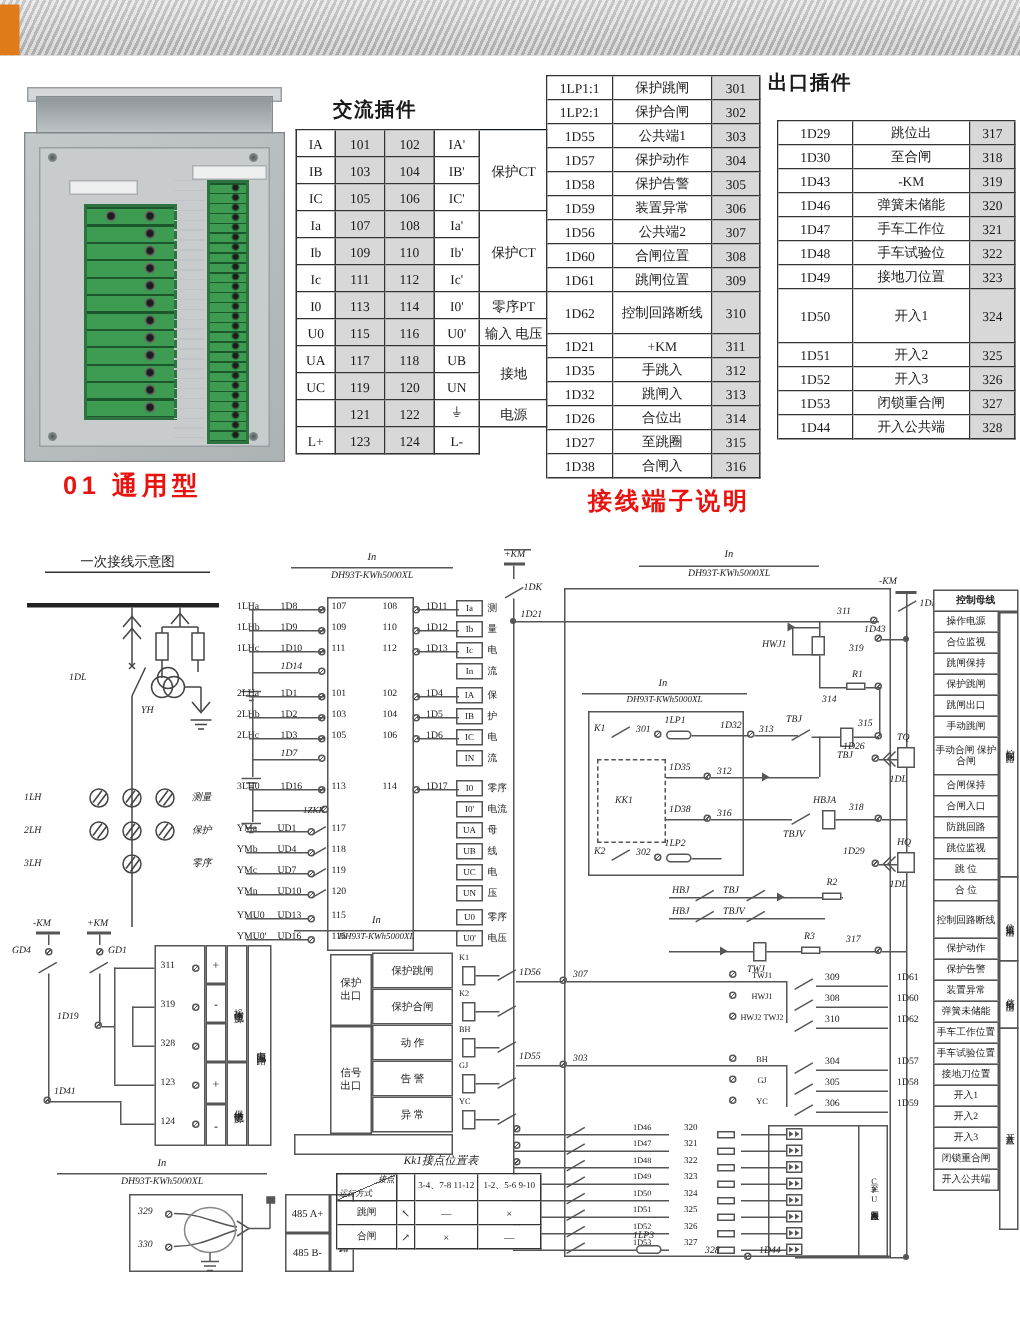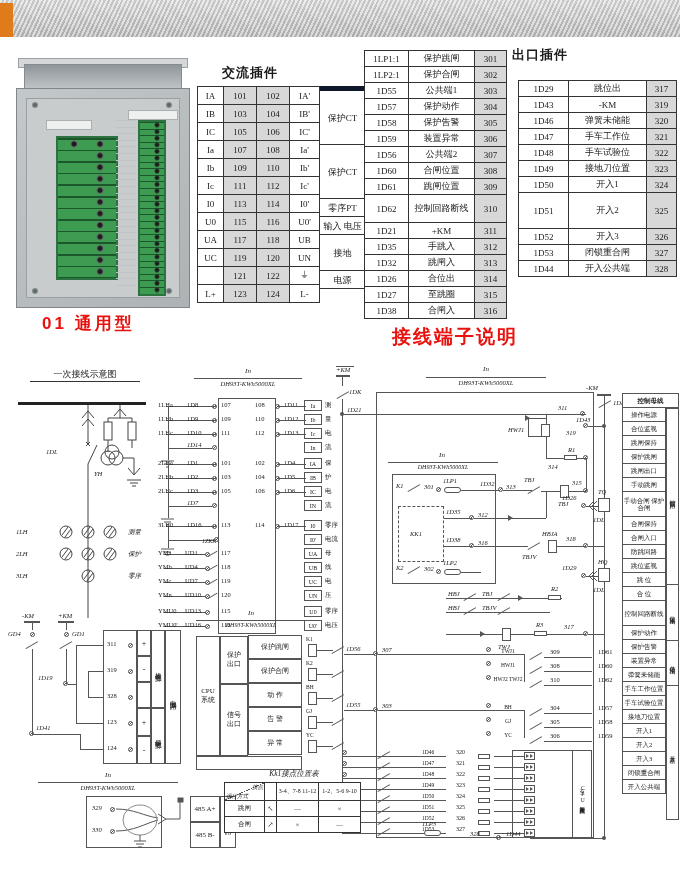--- a/index.html
+++ b/index.html
@@ -37,21 +37,21 @@
       letter-spacing:1px;display:flex;align-items:center;justify-content:center}
   .redcap{position:absolute;color:#e8120e;font-weight:bold;font-family:"Liberation Sans","DejaVu Sans",sans-serif}
   
   .tbl-title{position:absolute;font-size:13px;font-weight:bold;letter-spacing:1px}
   .grid{position:absolute;border-top:1px solid #333;border-left:1px solid #333}
   .grid .cell{box-sizing:border-box;border-right:1px solid #333;border-bottom:1px solid #333;
       display:flex;align-items:center;justify-content:center;font-size:9px;background:#fff;text-align:center}
   #ac-rows{display:flex;flex-direction:column}
   .acr{display:grid;grid-template-columns:26px 33px 33px 30px;height:18px}
   .acr .cell:nth-child(2),.acr .cell:nth-child(3){background:#d8d8d8}
-  #ac-groups{display:flex;flex-direction:column;border-top:5px solid #0f172a}
+  #ac-groups{display:flex;flex-direction:column;border-top:1px solid #0f172a}
   .acg{box-sizing:border-box;width:46px;border-right:1px solid #333;border-bottom:1px solid #333;
       display:flex;align-items:center;justify-content:center;font-size:9px;background:#fff;text-align:center;line-height:10px}
   div.acg:nth-of-type(1),div.acg:nth-of-type(2){height:54px}
   div.acg:nth-of-type(3),div.acg:nth-of-type(4),div.acg:nth-of-type(6),div.acg:nth-of-type(7){height:18px}
   div.acg:nth-of-type(5){height:36px;white-space:normal;padding:0 9px}
   .trow{display:grid;height:16px}
   #t1-rows .trow{grid-template-columns:44px 66px 32px}
   #out-rows .trow{grid-template-columns:50px 78px 30px}
   .trow .cell:nth-child(3){background:#d8d8d8}
   div#t1-rows div.trow:nth-of-type(10){height:28px}
@@ -317,20 +317,25 @@
 
   <div class="tbl-title" style="left:512px;top:46px">出口插件</div>
   <div class="grid" style="left:518px;top:80px" id="out-rows">
 
   <div class="trow">
       <span class="cell">1D29</span>
       <span class="cell">跳位出</span>
       <span class="cell">317</span>
     </div>
       <div class="trow">
+      <span class="cell">1D30</span>
+      <span class="cell">至合闸</span>
+      <span class="cell">318</span>
+    </div>
+      <div class="trow">
       <span class="cell">1D43</span>
       <span class="cell">-KM</span>
       <span class="cell">319</span>
     </div>
       <div class="trow">
       <span class="cell">1D46</span>
       <span class="cell">弹簧未储能</span>
       <span class="cell">320</span>
     </div>
       <div class="trow">
@@ -367,21 +372,21 @@
       <span class="cell">1D53</span>
       <span class="cell">闭锁重合闸</span>
       <span class="cell">327</span>
     </div>
       <div class="trow">
       <span class="cell">1D44</span>
       <span class="cell">开入公共端</span>
       <span class="cell">328</span>
     </div>
     </div>
-  <div class="redcap" style="left:392px;top:324px;font-size:19px;letter-spacing:2px">接线端子说明</div>
+  <div class="redcap" style="left:392px;top:324px;font-size:16px;letter-spacing:2px">接线端子说明</div>
 
   <div style="position:absolute;left:8px;top:368px;width:152px;height:252px">
     <i class="t" style="font-style:normal;position:absolute;left:22px;top:2px;width:110px;text-align:center;font-size:9px;border-bottom:1px solid #333;padding-bottom:1px">一次接线示意图</i>
     <svg width="152" height="252" style="left:0;top:0">
       <g stroke="#444" stroke-width="1" fill="none">
         <rect x="10" y="34" width="128" height="3" fill="#222" stroke="none"></rect>
         <line x1="80" y1="37" x2="80" y2="76"></line>
         <polyline points="74,50 80,43 86,50"></polyline>
           <polyline points="74,58 80,51 86,58"></polyline>
         <line x1="78" y1="74" x2="82" y2="78"></line>
@@ -741,21 +746,20 @@
     <div class="box" style="left:129px;top:96px;width:14px;height:28px;display:flex;align-items:center;justify-content:center;font-size:8px">+</div>
     <div class="box" style="left:129px;top:124px;width:14px;height:28px;display:flex;align-items:center;justify-content:center;font-size:8px">-</div>
     <div class="box vtext" style="left:143px;top:18px;width:14px;height:78px">操作电源</div>
     <div class="box vtext" style="left:143px;top:96px;width:14px;height:56px">保护电源</div>
     <div class="box vtext" style="left:157px;top:18px;width:16px;height:134px">电源回路</div>
   </div>
 
   <div style="position:absolute;left:196px;top:610px;width:150px;height:170px">
     <i class="t tc" style="left:30px;top:0;width:50px;font-size:7px">In</i>
     <i class="t tc" style="left:0px;top:10px;width:110px;font-size:6px;border-top:1px solid #555;padding-top:1px">DH93T-KWh5000XL</i>
-    <div class="box" style="left:0;top:26px;width:24px;height:120px;display:flex;align-items:center;justify-content:center;text-align:center;font-size:7px;white-space:normal;line-height:9px;padding:0 4px">CPU 系统</div>
     <div class="box" style="left:24px;top:26px;width:28px;height:48px;display:flex;align-items:center;justify-content:center;text-align:center;font-size:7px;white-space:normal;line-height:9px;padding:0 6px">保护 出口</div>
     <div class="box" style="left:24px;top:74px;width:28px;height:72px;display:flex;align-items:center;justify-content:center;text-align:center;font-size:7px;white-space:normal;line-height:9px;padding:0 6px">信号 出口</div>
     <div class="box" style="left:0px;top:146px;width:106px;height:14px"></div>
     <div style="position:absolute;left:52px;top:26px">
 
     <div class="cpur">
         <i class="cell2">保护跳闸</i>
         <i class="rtag">K1</i>
         <i class="coil"></i>
         <i class="ln"></i>

